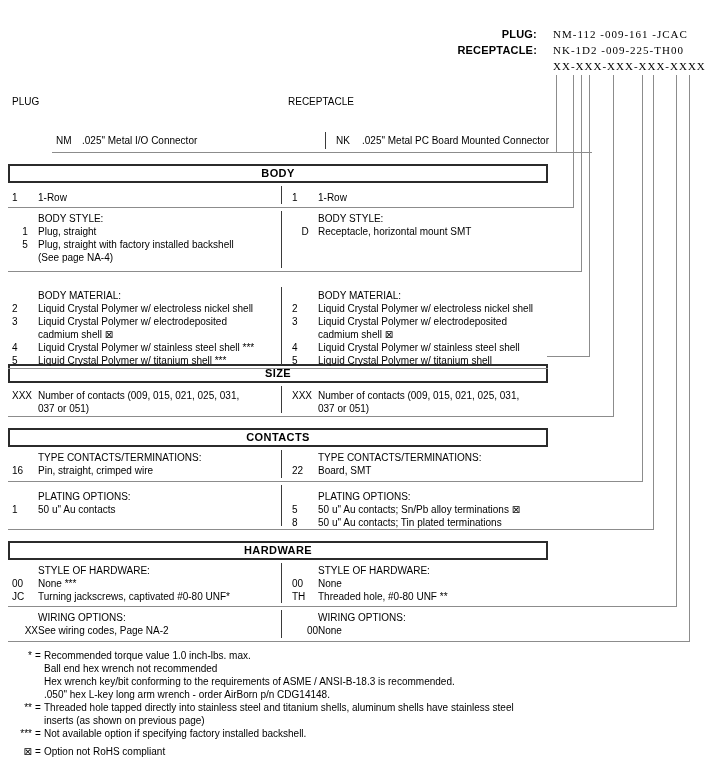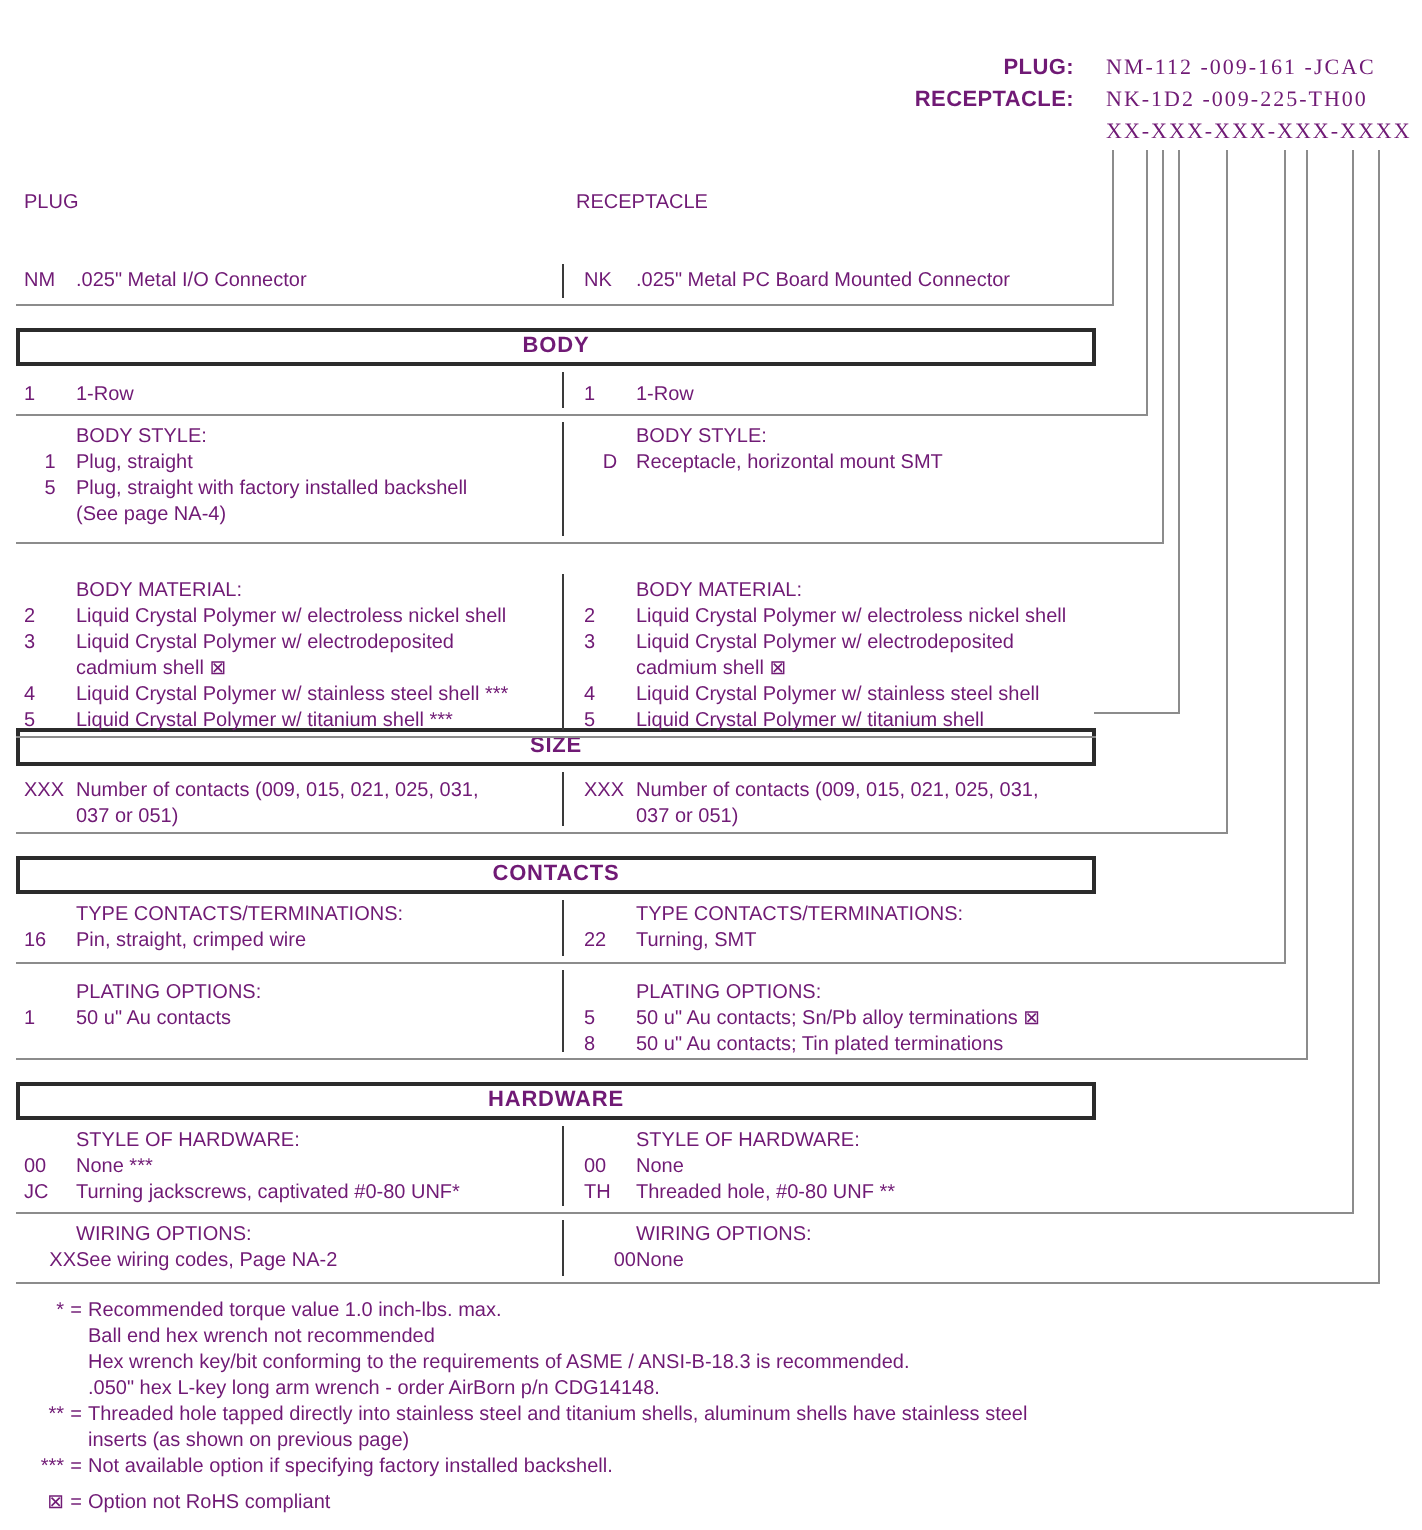--- a/index.html
+++ b/index.html
@@ -1,18 +1,18 @@
 <!DOCTYPE html>
 <html><head>
 <meta charset="utf-8">
 <style>
   html,body{margin:0;padding:0;background:#e8e8e8;}
   .page{
     position:relative;width:711px;height:765px;background:#ffffff;
-    font-family:"Liberation Sans","DejaVu Sans",sans-serif;color:#701a75;
+    font-family:"Liberation Sans","DejaVu Sans",sans-serif;color:#000000;
     overflow:hidden;margin:0 auto;
   }
   
   .pn{position:absolute;left:420px;top:26px;}
   .pn-row{display:flex;align-items:center;height:16px;}
   .pn-label{width:117px;text-align:right;font-weight:bold;font-size:11px;letter-spacing:0.2px;white-space:pre;}
   .pn-val{margin-left:16px;font-size:11px;letter-spacing:1px;white-space:pre;font-family:Liberation Serif, serif;}
   
   .connectors{position:absolute;left:0;top:0;pointer-events:none;}
   
@@ -20,21 +20,21 @@
   #label-plug{left:12px;} #label-receptacle{left:288px;}
   
   .hdr{position:absolute;left:8px;width:540px;height:19px;box-sizing:border-box;
        border:2px solid #2b2b2b;text-align:center;font-weight:bold;font-size:11px;
        line-height:15px;letter-spacing:0.4px;background:#fff;}
   #hdr-series{top:110px;} #hdr-body{top:164px;} #hdr-size{top:364px;}
   #hdr-contacts{top:428px;} #hdr-hardware{top:541px;}
   
   .row{position:absolute;left:8px;width:540px;box-sizing:border-box;
        border-bottom:1px solid #8c8c8c;font-size:10px;}
-  #row-series   {top:129px;height:24px;--pt:5px;}
+  #row-series   {top:129px;height:24px;margin-left:44px;--pt:5px;}
   #row-body1    {top:183px;height:25px;--pt:8px;}
   #row-body2    {top:208px;height:64px;text-align:center;--pt:4px;}
   #row-body3    {top:284px;height:85px;--pt:5px;}
   #row-size     {top:383px;height:34px;--pt:6px;}
   #row-contacts1{top:447px;height:35px;--pt:4px;}
   #row-contacts2{top:482px;height:48px;--pt:8px;}
   #row-hw1      {top:560px;height:47px;--pt:4px;}
   #row-hw2      {top:607px;height:35px;text-align:right;--pt:4px;}
   .cell{position:absolute;top:var(--pt,4px);}
   .cell.left{left:0;width:272px;}
@@ -251,21 +251,21 @@
         </div>
       </div>
     <div class="divider"></div>
     <div class="cell right">
         <div class="line">
           <span class="code"></span>
           <span class="txt">TYPE CONTACTS/TERMINATIONS:</span>
         </div>
         <div class="line">
           <span class="code">22</span>
-          <span class="txt">Turning, SMT</span>
+          <span class="txt">Board, SMT</span>
         </div>
       </div>
   </div>
 
   <div class="row" id="row-contacts2">
     <div class="cell left">
         <div class="line">
           <span class="code"></span>
           <span class="txt">PLATING OPTIONS:</span>
         </div>

